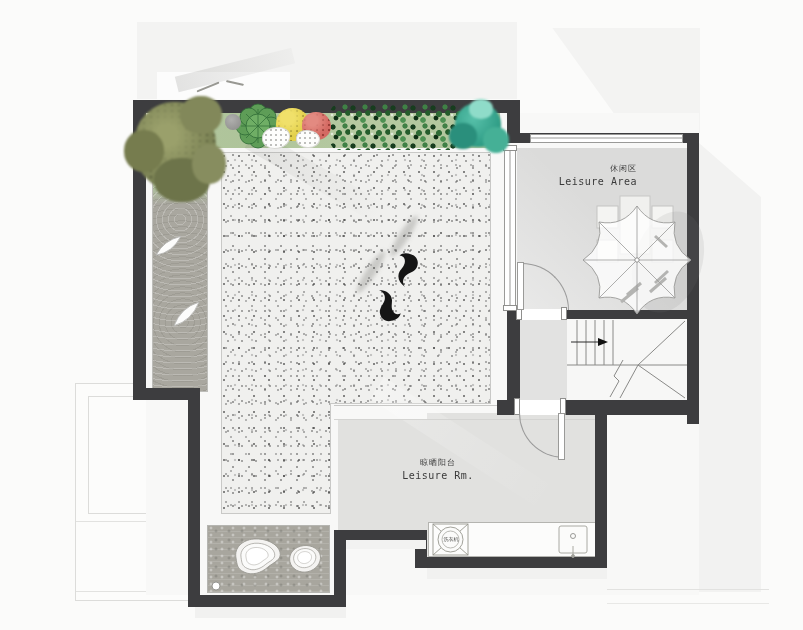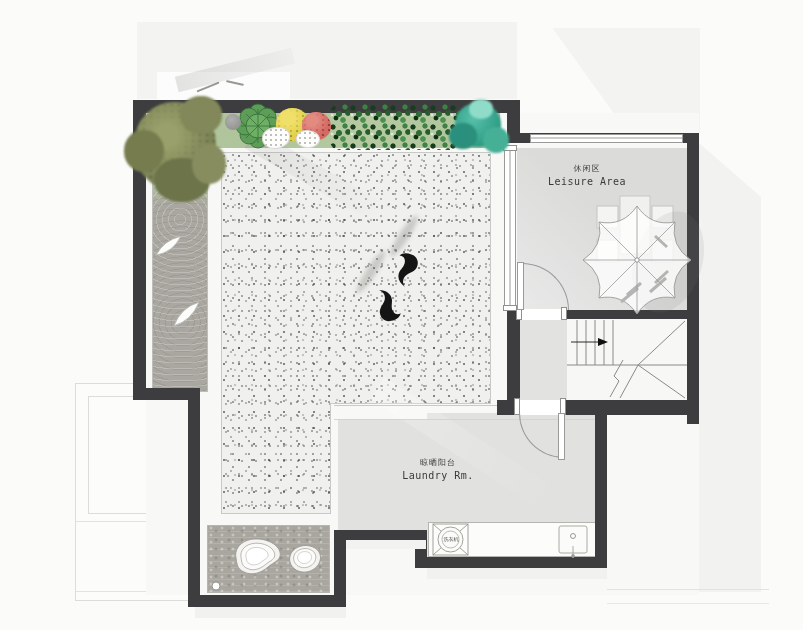--- a/index.html
+++ b/index.html
@@ -313,23 +313,23 @@
     <div class="tc" style="left:68px;top:48px;width:34px;height:40px;background:#878d5f;"></div>
   </div>
 
   <div class="abs treecluster" style="left:449px;top:99px;width:62px;height:58px;">
     <div class="tc" style="left:6px;top:4px;width:46px;height:44px;background:radial-gradient(circle at 40% 35%,#57c0a9,#2e9c85 70%);"></div>
     <div class="tc" style="left:0;top:24px;width:28px;height:26px;background:#2a8f7c;"></div>
     <div class="tc" style="left:34px;top:28px;width:26px;height:26px;background:#45b096;"></div>
     <div class="tc" style="left:20px;top:0;width:24px;height:20px;background:#8fdcc9;"></div>
   </div>
 
-  <div class="abs lbl" style="left:537px;top:164px;width:100px;">
+  <div class="abs lbl" style="left:537px;top:164px;width:100px;text-align:right;">
     <div class="zh">休闲区</div>
     <div class="en">Leisure Area</div>
   </div>
   <div class="abs lbl" style="left:388px;top:458px;width:100px;">
     <div class="zh">晾晒阳台</div>
-    <div class="en">Laundry Rm.</div>
+    <div class="en">Leisure Rm.</div>
   </div>
   <div class="abs tiny" style="left:436px;top:536px;width:30px;">洗衣机</div>
 
 </div>
 
 </body></html>

